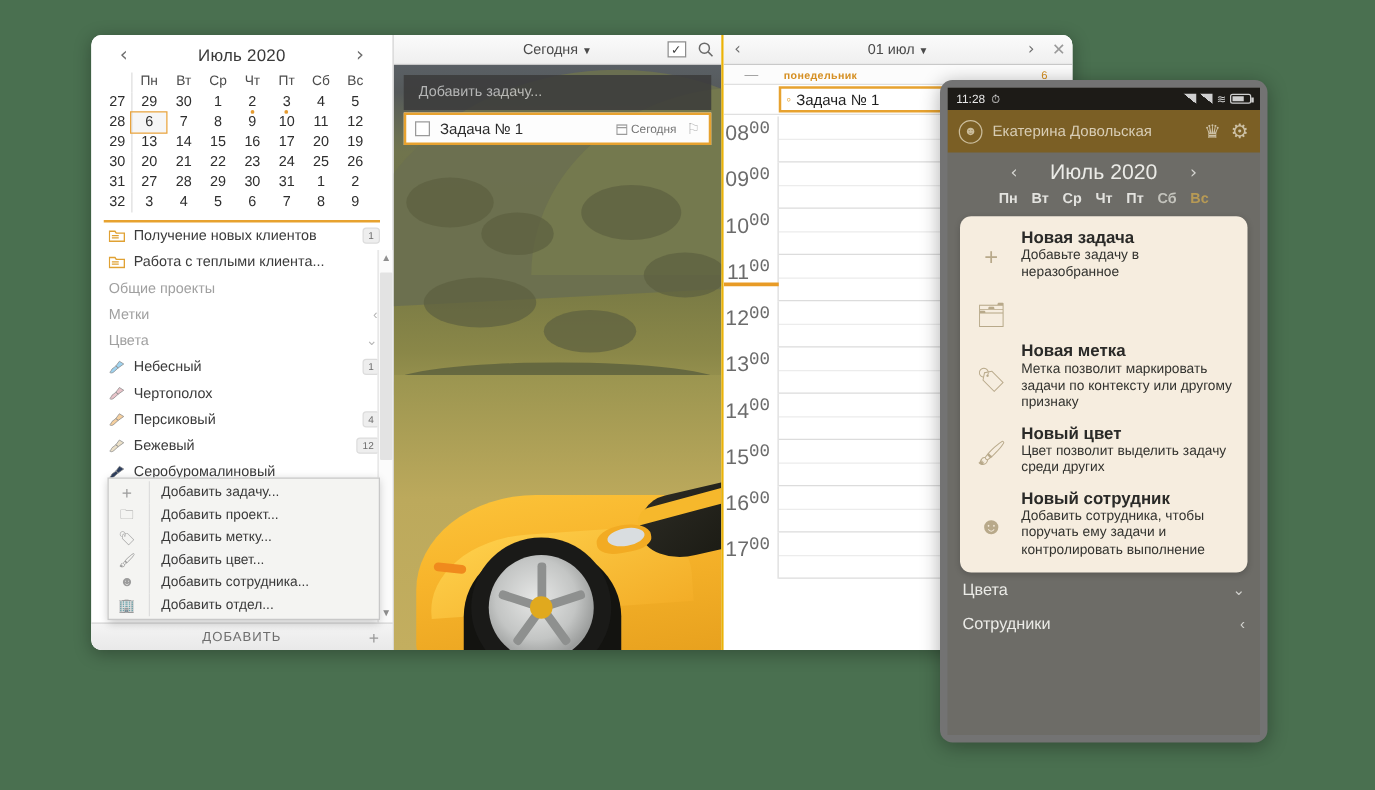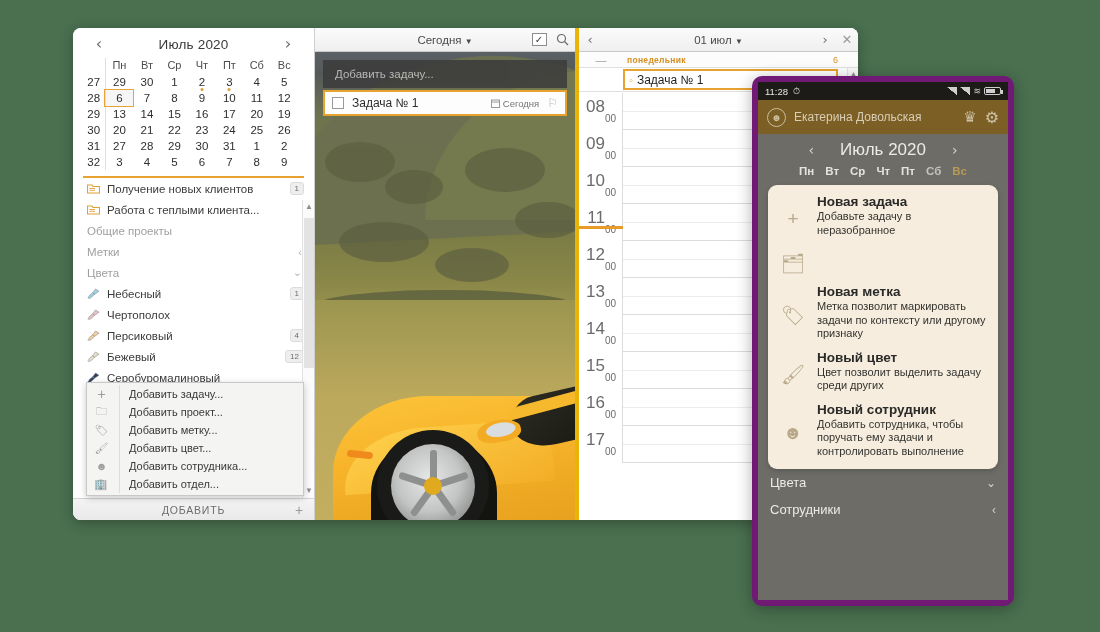--- a/index.html
+++ b/index.html
@@ -142,21 +142,21 @@
     width: 17px; height: 15px; display: flex;
     align-items: center; justify-content: center;
     color: #9c9c9c; flex: none;
   }
   #ctx-menu .ctx-lbl { border-left: 1px solid #dddddd; padding-left: 9px; height:18px; line-height:18px; flex:1;}
 
   
   #task-pane {
     width: 264px; height: 100%;
     position: relative; overflow: hidden;
-    border-right: 4px solid #eab308;
+    border-right: 2px solid #eab308;
   }
   .pane2-toolbar {
     height: 24px; background: linear-gradient(#fbfbfb,#efefef);
     border-bottom: 1px solid #c9c9c9;
     display: flex; align-items: center; justify-content: flex-end;
     position: relative; z-index: 5;
   }
   .pane2-toolbar .today-sel {
     position: absolute; left: 0; right: 0; text-align: center;
     font-size: 11.5px; color: #4a4a4a; pointer-events: none;
@@ -336,21 +336,21 @@
   .allday-task .bullet { color: #e7a22f; font-size: 11px; }
 
   .hours { position: absolute; left: 0; right: 0; top: 65px; bottom: 0; overflow: hidden; }
   .hour-block { display: flex; height: 37px; }
   .hour-lbl {
     width: 44px; border-right: 1px solid #dcdcdc;
     display: flex; align-items: flex-start; justify-content: flex-end;
     padding: 5px 6px 0 0; position: relative;
   }
   .hour-lbl .hh { font-size: 17px; color: #6b6b6b; line-height: 18px; }
-  .hour-lbl .mm { font-size: 10px; color: #6b6b6b; line-height: 9px; margin-top: 16px; }
+  .hour-lbl .mm { font-size: 14px; color: #6b6b6b; line-height: 9px; margin-top: 1px; font-family: Liberation Mono, monospace; }
   .hour-cells { flex: 1; }
   .half-cell { height: 18.5px; border-bottom: 1px solid #ececec; }
   .half-cell.solid { border-bottom: 1px solid #dcdcdc; }
   .nowline {
     position: absolute; left: 0; width: 44px; height: 3px; background: #e89b26;
   }
 
   
   #day-scroll {
     position: absolute; right: 0; top: 40px; bottom: 0; width: 11px;
@@ -360,23 +360,23 @@
     position: absolute; left: 0; width: 11px; height: 12px;
     color: #8e8e8e; font-size: 7px; text-align: center; line-height: 12px;
   }
   #day-scroll .thumb {
     position: absolute; left: 1px; width: 9px; top: 14px; height: 110px;
     background: #e0e0e0;
   }
 
   
   #phone {
-    position: absolute; left: 752px; top: 76px;
+    position: absolute; left: 752px; top: 64px;
     width: 262px; height: 530px;
-    background: #701a75;
+    background: #737373;
     border-radius: 10px;
     box-shadow: 0 3px 16px rgba(0,0,0,.32);
     padding: 6px;
     z-index: 50;
   }
   .phone-screen {
     width: 100%; height: 100%; background: #6d6c67;
     overflow: hidden; position: relative;
     display: flex; flex-direction: column;
   }

